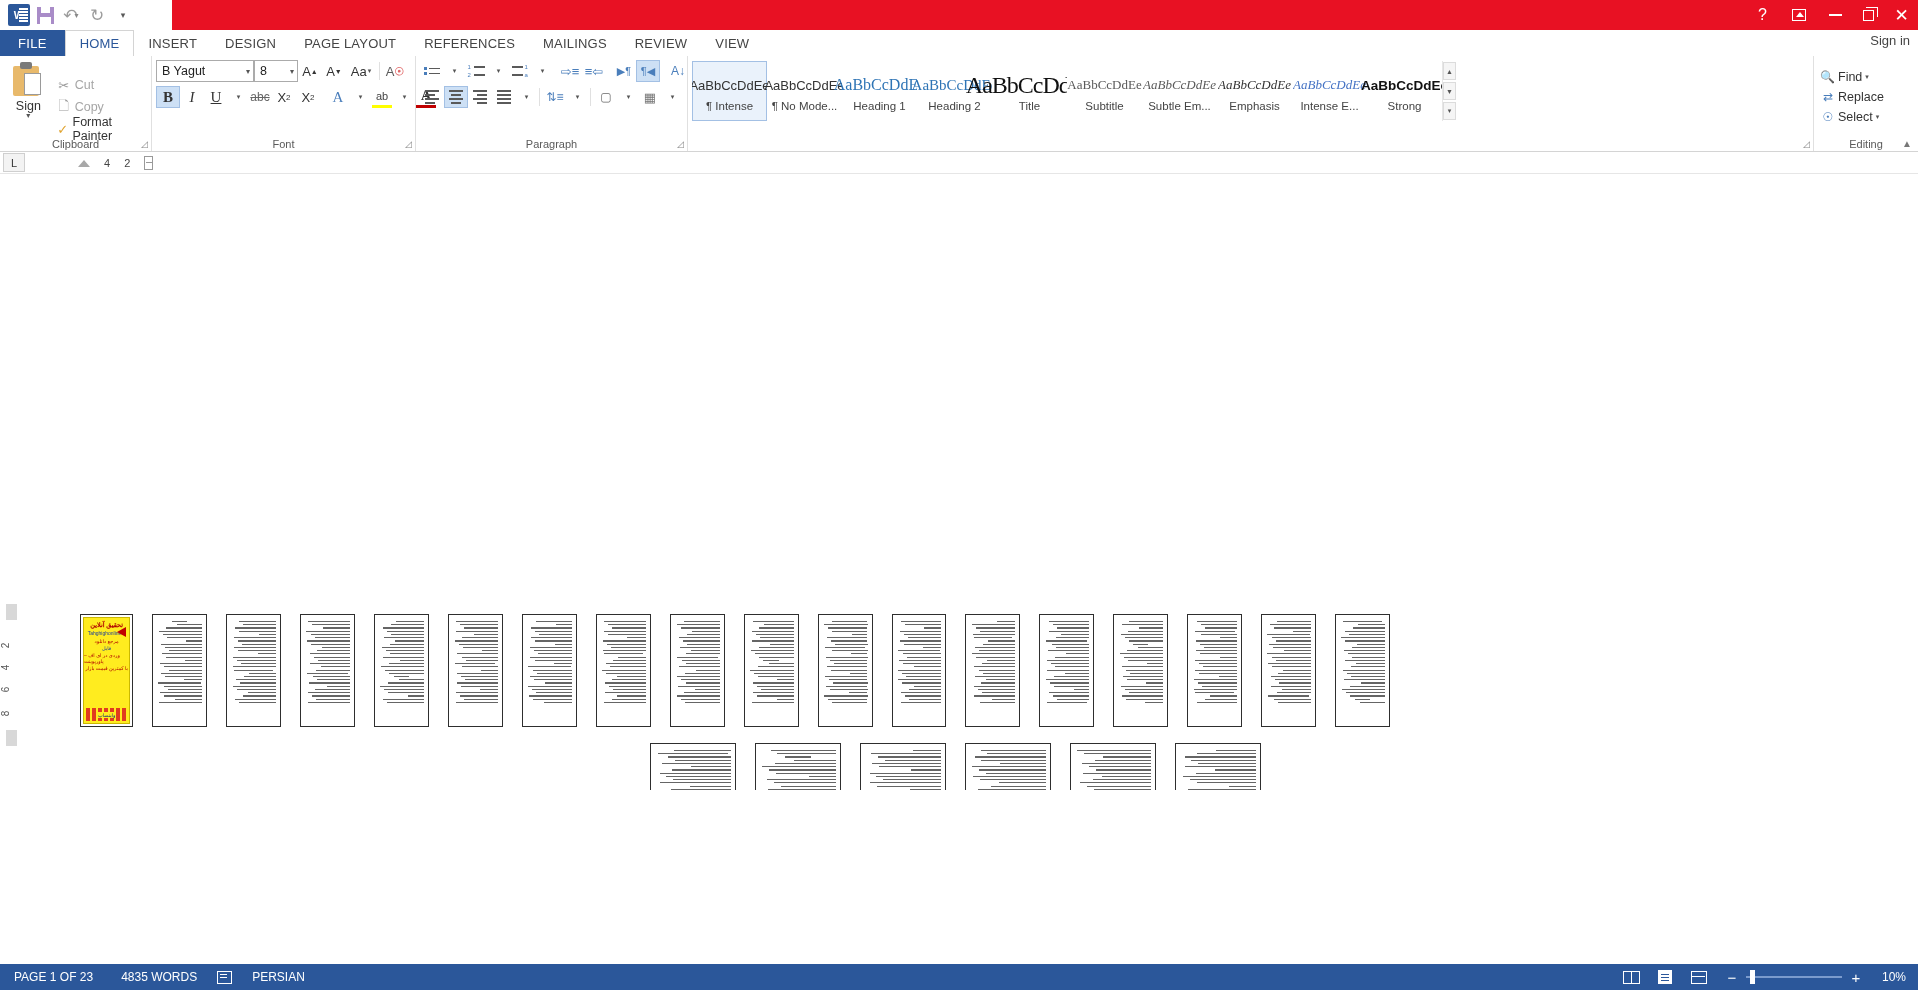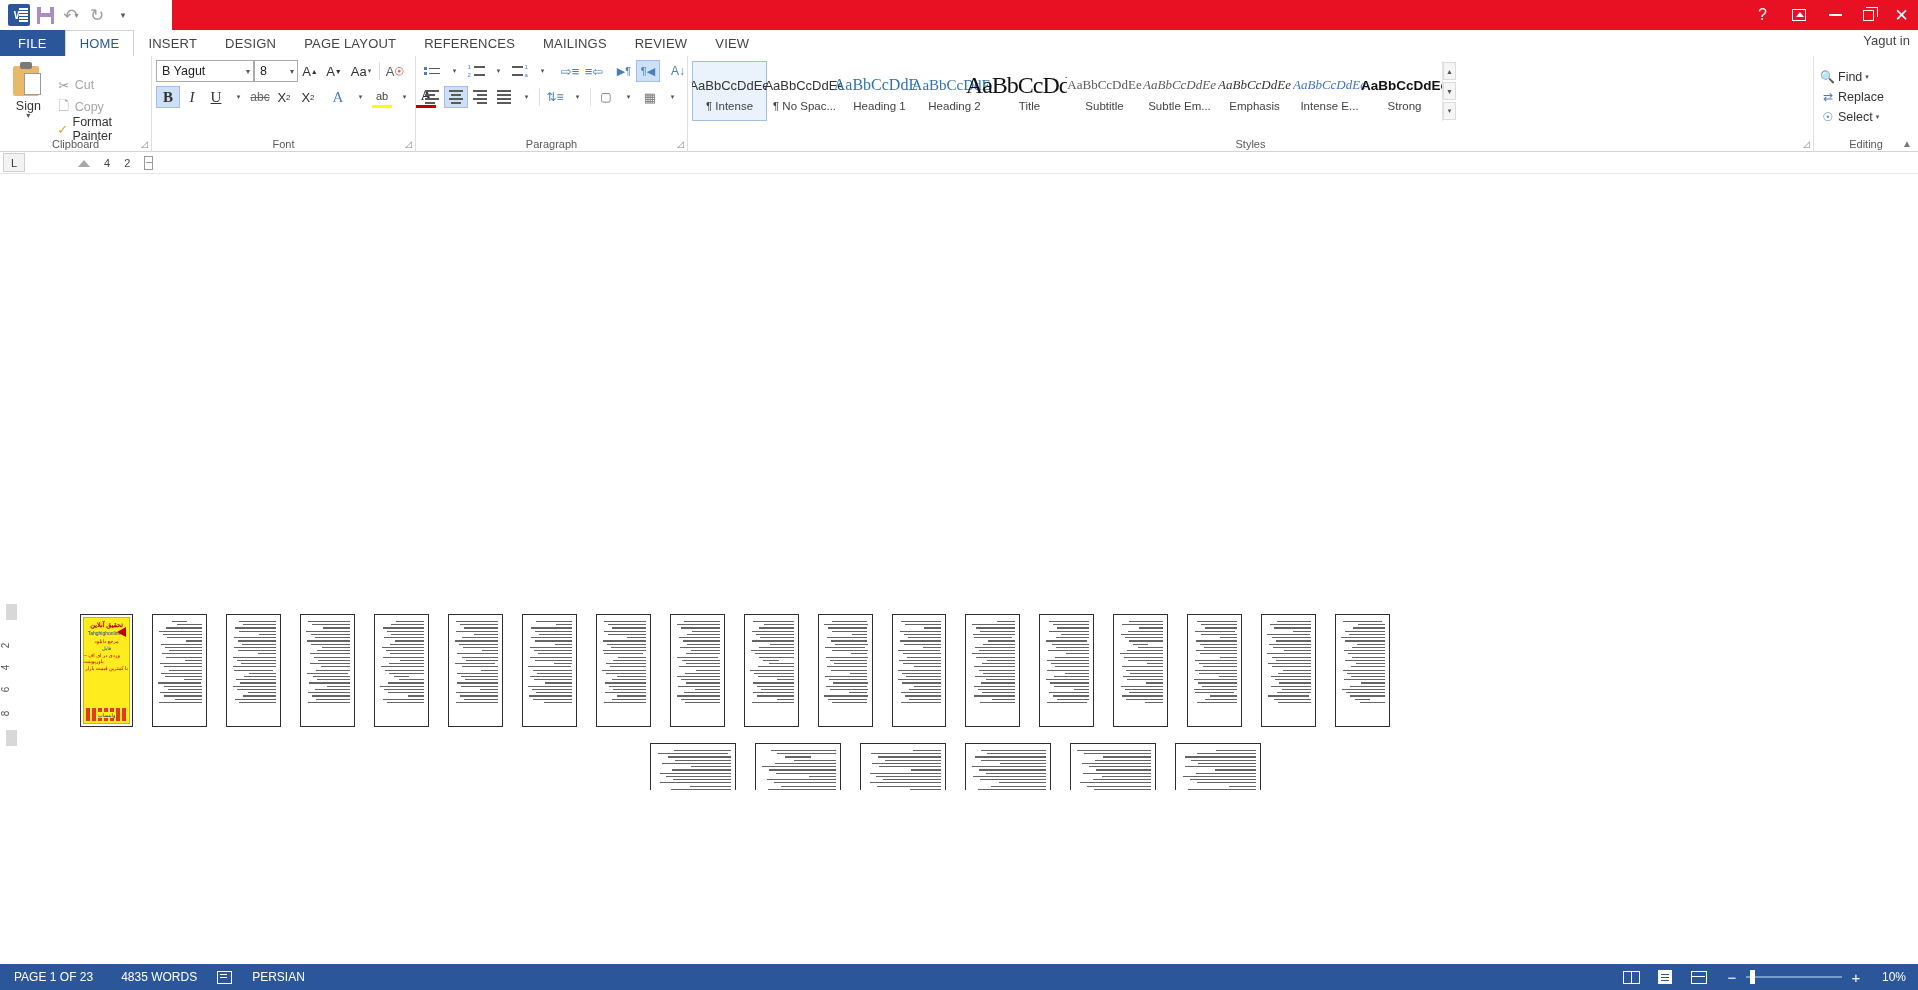--- a/index.html
+++ b/index.html
@@ -490,21 +490,21 @@
 <div class="tabbar">
   <div class="tab-file">FILE</div>
   <div class="tab active">HOME</div>
   <div class="tab">INSERT</div>
   <div class="tab">DESIGN</div>
   <div class="tab">PAGE LAYOUT</div>
   <div class="tab">REFERENCES</div>
   <div class="tab">MAILINGS</div>
   <div class="tab">REVIEW</div>
   <div class="tab">VIEW</div>
-  <div class="signin">Yagut in</div>
+  <div class="signin">Sign in</div>
 </div>
 
 <div class="ribbon">
 
   <div class="rgroup g-clipboard">
     <div class="rgroup-body">
       <div class="paste-btn">
         <div class="clip-icon">
           <div class="clip-body"></div>
             <div class="clip-top"></div>
@@ -707,21 +707,21 @@
   </div>
 
   <div class="rgroup g-styles">
     <div class="styles-gallery">
       <div class="style-item selected">
         <div class="style-prev sp-normal">AaBbCcDdEe</div>
         <div class="style-name">¶ Intense</div>
       </div>
       <div class="style-item">
         <div class="style-prev sp-nospace">AaBbCcDdEe</div>
-        <div class="style-name">¶ No Spac...</div>
+        <div class="style-name">¶ No Mode...</div>
       </div>
       <div class="style-item">
         <div class="style-prev sp-h1">AaBbCcDdEe</div>
         <div class="style-name">Heading 1</div>
       </div>
       <div class="style-item">
         <div class="style-prev sp-h2">AaBbCcDdEe</div>
         <div class="style-name">Heading 2</div>
       </div>
       <div class="style-item">
@@ -747,21 +747,20 @@
       <div class="style-item">
         <div class="style-prev sp-strong">AaBbCcDdEe</div>
         <div class="style-name">Strong</div>
       </div>
       <div class="gallery-scroll">
         <div class="gs-btn">▲</div>
         <div class="gs-btn">▼</div>
         <div class="gs-btn">▾</div>
       </div>
     </div>
-    <div class="rgroup-label">Styles</div>
     <div class="rgroup-dialog">◿</div>
   </div>
 
   <div class="rgroup g-editing">
     <div style="display:flex;flex-direction:column;justify-content:center;padding-top:8px;">
       <div class="ed-cmd">
         <span class="ei">🔍</span>
         <span>Find</span>
         <span class="ed-caret">▾</span>
       </div>

